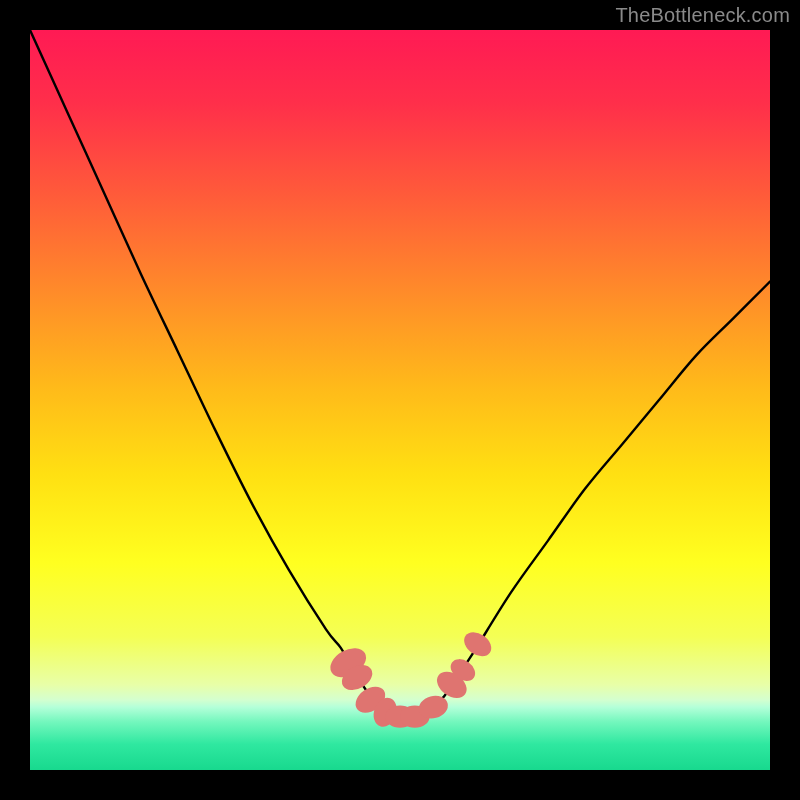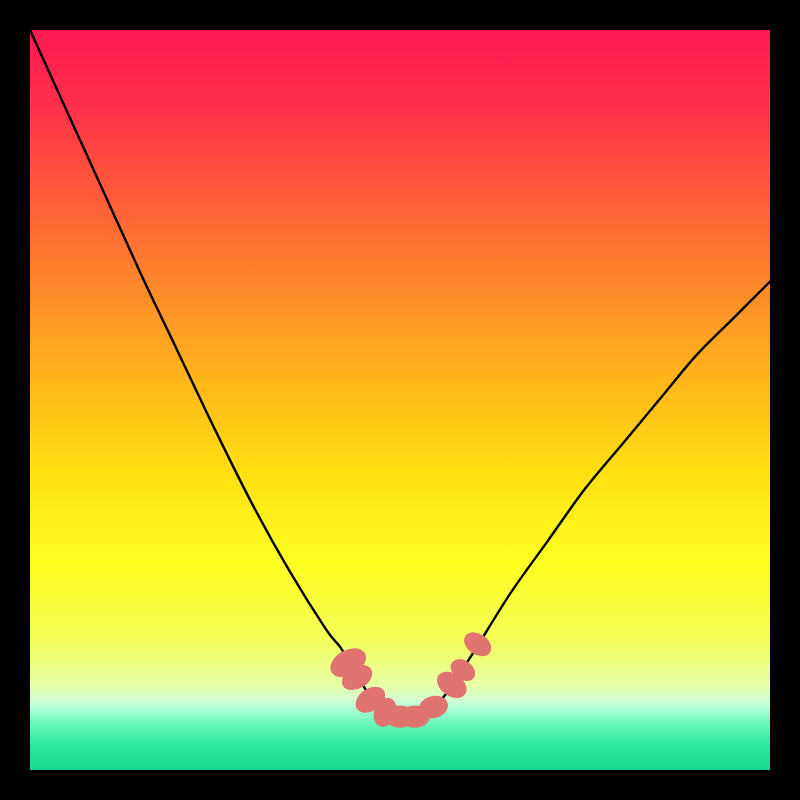--- a/index.html
+++ b/index.html
@@ -71,13 +71,14 @@
         <ellipse cx="340.40000000000003" cy="669.7" rx="11.100000000000001" ry="16.28" fill="#df7470" transform="rotate(55 340.40000000000003 669.7)"></ellipse>
         <ellipse cx="355.2" cy="682.28" rx="11.100000000000001" ry="14.8" fill="#df7470" transform="rotate(20 355.2 682.28)"></ellipse>
         <ellipse cx="370" cy="686.72" rx="14.8" ry="11.100000000000001" fill="#df7470" transform="rotate(0 370 686.72)"></ellipse>
         <ellipse cx="384.8" cy="686.72" rx="14.8" ry="11.100000000000001" fill="#df7470" transform="rotate(0 384.8 686.72)"></ellipse>
         <ellipse cx="403.3" cy="677.1" rx="14.8" ry="11.100000000000001" fill="#df7470" transform="rotate(-15 403.3 677.1)"></ellipse>
         <ellipse cx="421.79999999999995" cy="654.9" rx="11.100000000000001" ry="16.28" fill="#df7470" transform="rotate(-55 421.79999999999995 654.9)"></ellipse>
         <ellipse cx="432.9" cy="640.1" rx="9.620000000000001" ry="13.32" fill="#df7470" transform="rotate(-55 432.9 640.1)"></ellipse>
         <ellipse cx="447.7" cy="614.2" rx="10.36" ry="14.8" fill="#df7470" transform="rotate(-55 447.7 614.2)"></ellipse>
       </svg>
   </div>
+  <div class="watermark">TheBottleneck.com</div>
 </div>
 
 </body></html>

